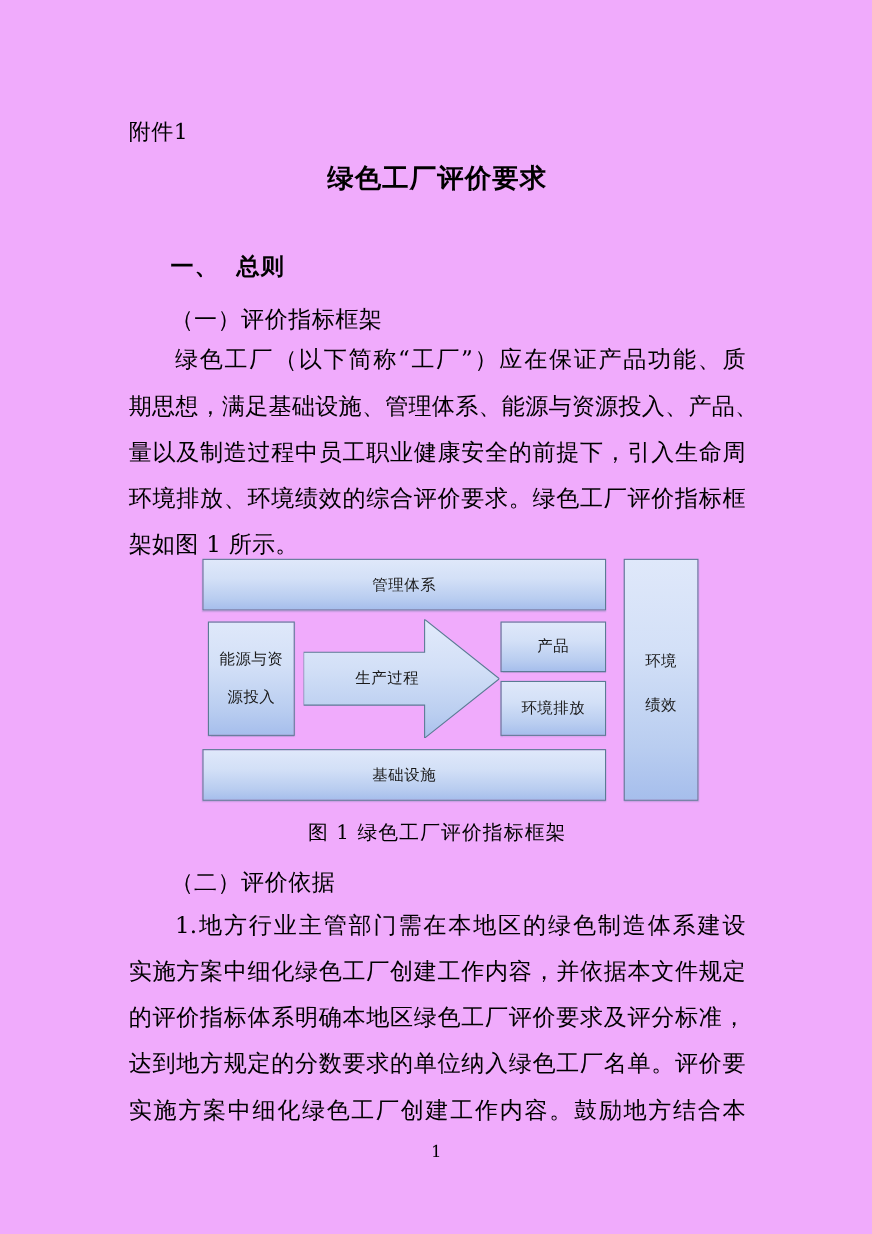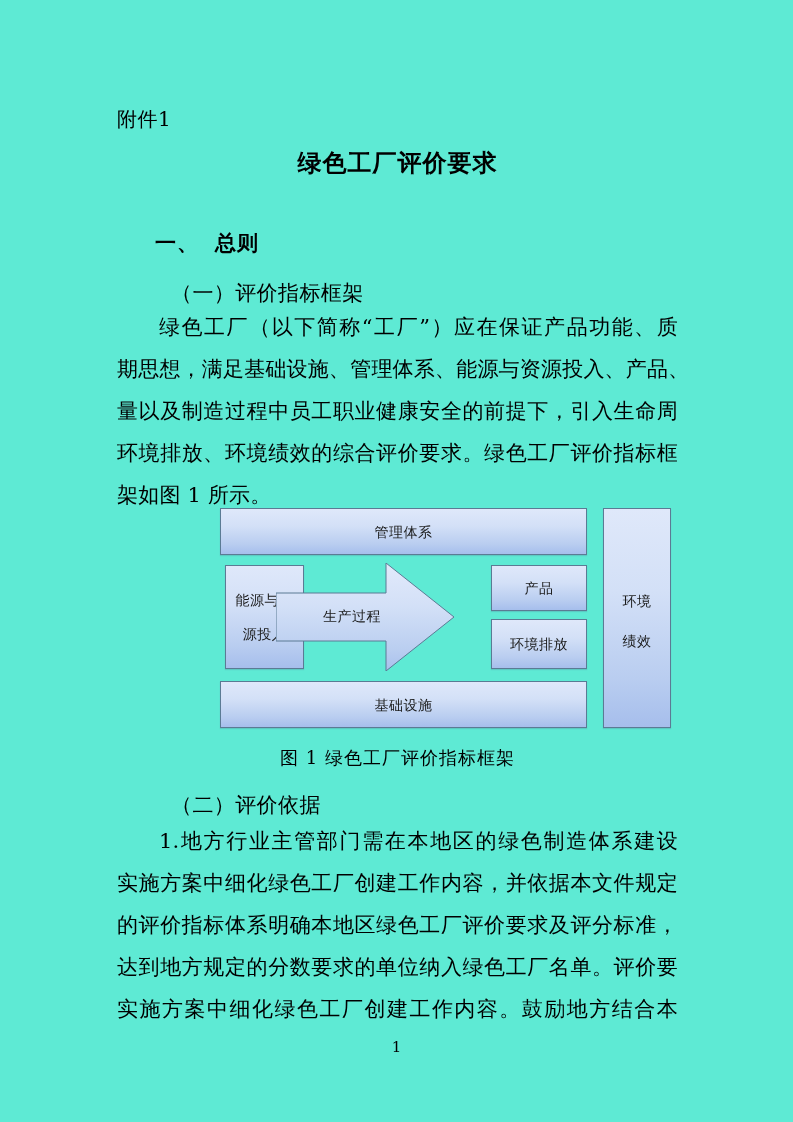--- a/index.html
+++ b/index.html
@@ -12,21 +12,21 @@
   body {
     font-family: "DejaVu Serif", serif;
     -webkit-font-smoothing: antialiased;
   }
 
   .page {
     position: relative;
     width: 793px;
     height: 1122px;
     margin: 0 auto;
-    background: #5eead4;
+    background: #f0abfc;
     overflow: hidden;
     box-sizing: border-box;
   }
 
   
   .frame {
     position: absolute;
     left: 117px;
     top: 0;
     width: 561px;
@@ -70,22 +70,22 @@
     line-height: 34px;
     color: #000;
     padding-left: 38px;
     letter-spacing: 1px;
   }
   .sec-heading .gap { display: inline-block; width: 16px; }
 
   
   .subhead {
     position: absolute;
-    left: 16px;
-    font-family: Liberation Serif, serif;
+    left: 0;
+    font-family: Liberation Mono, monospace;
     font-size: 21px;
     line-height: 42px;
     color: #000;
     padding-left: 38px;
     letter-spacing: 0.4px;
     white-space: nowrap;
   }
 
   .para {
     position: absolute;
@@ -128,21 +128,20 @@
     color: #1a1a1a;
     font-family: "DejaVu Serif", serif;
     font-size: 14px;
     line-height: 26px;
     text-align: right;
     display: flex;
     align-items: center;
     justify-content: center;
     letter-spacing: 0.5px;
     box-shadow: 0 1px 1px rgba(90,120,150,0.28);
-    margin-left: 36px;
   }
 
   
   .box-mgmt {
     left: 0; top: 0;
     width: 367px; height: 47px;
   }
   
   .box-energy {
     left: 5px; top: 57px;

